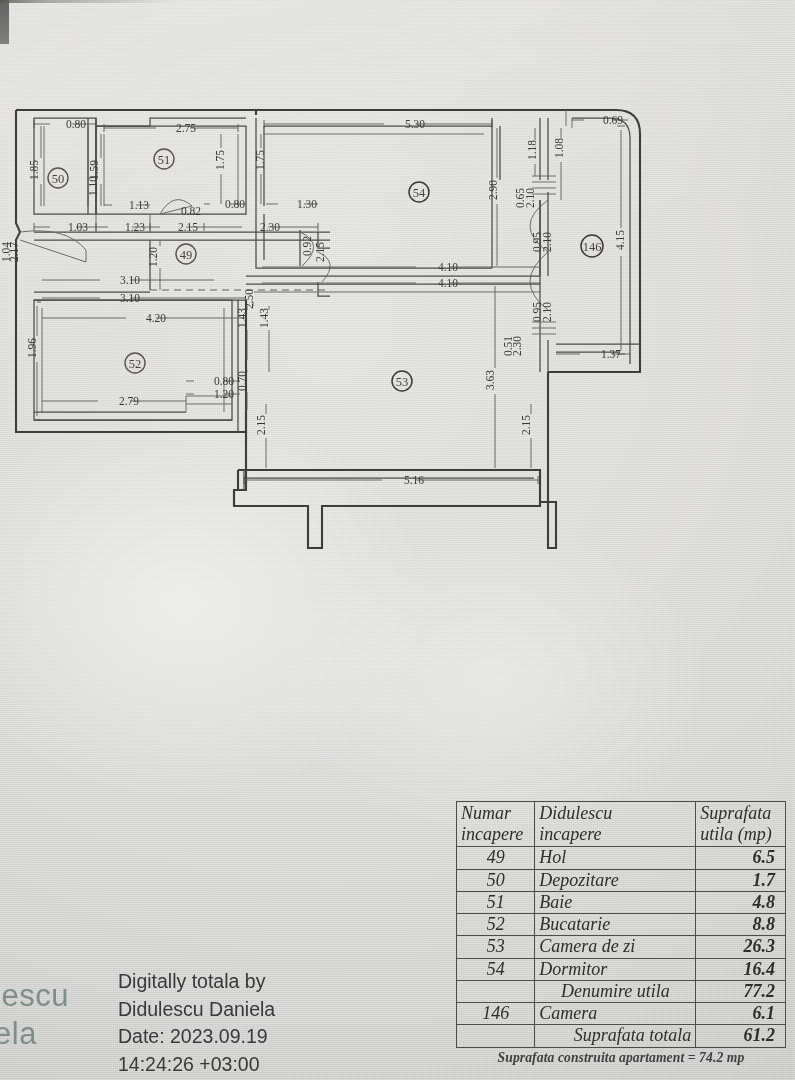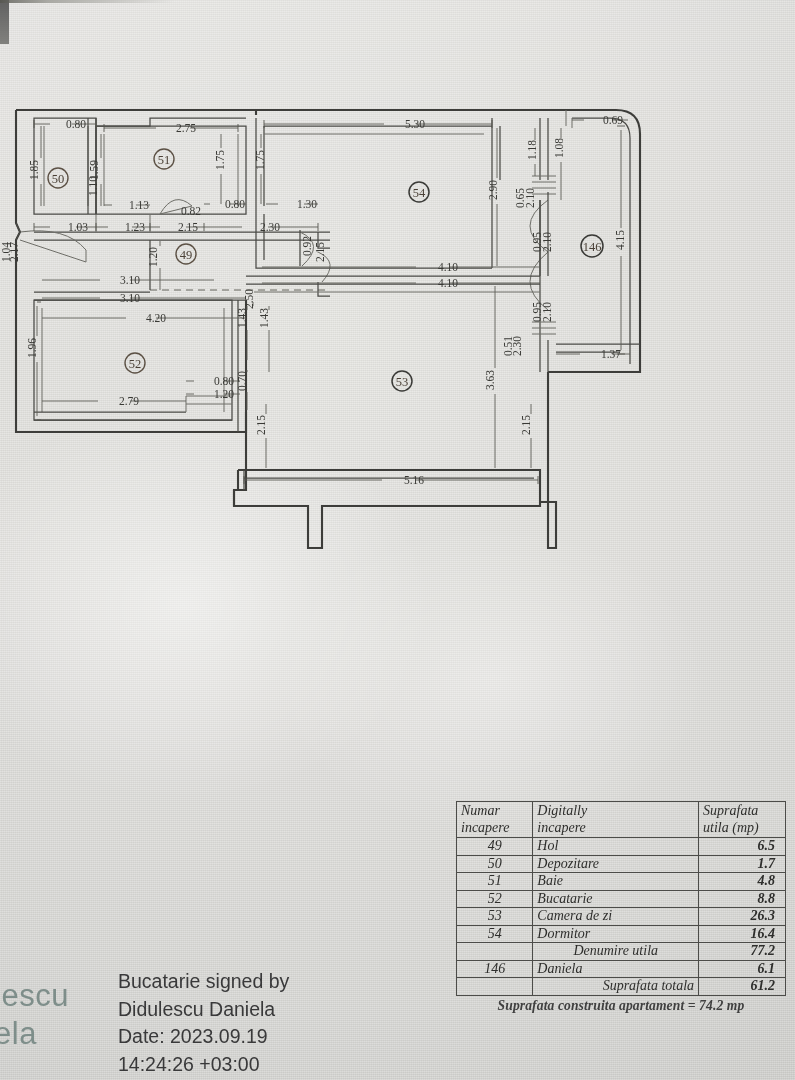--- a/index.html
+++ b/index.html
@@ -70,21 +70,21 @@
     position: absolute;
     left: 456px;
     top: 801px;
     width: 330px;
   }
   table.room-table {
     border-collapse: collapse;
     width: 330px;
     font-family: "Liberation Serif", serif;
     font-style: italic;
-    font-size: 14px;
+    font-size: 18px;
     color: #2e2e2c;
     background: transparent;
   }
   table.room-table th,
   table.room-table td {
     border: 1px solid #4c4c49;
     padding: 0px 4px;
     line-height: 1.18;
     vertical-align: middle;
   }
@@ -400,21 +400,21 @@
 
   <div id="table-wrap">
     <table class="room-table">
       <thead>
         <tr>
           <th class="c-num">
             <div>Numar</div>
             <div>incapere</div>
           </th>
           <th class="c-name">
-            <div>Digitally</div>
+            <div>Didulescu</div>
             <div>incapere</div>
           </th>
           <th class="c-area">
             <div>Suprafata</div>
             <div>utila (mp)</div>
           </th>
         </tr>
       </thead>
       <tbody id="table-body">
           <tr>
@@ -447,34 +447,34 @@
             <td class="c-name">Dormitor</td>
             <td class="c-area">16.4</td>
           </tr>
           <tr class="row-sum">
             <td class="c-num"></td>
             <td class="c-name c-span" style="text-align: center;">Denumire utila</td>
             <td class="c-area">77.2</td>
           </tr>
           <tr>
             <td class="c-num">146</td>
-            <td class="c-name">Daniela</td>
+            <td class="c-name">Camera</td>
             <td class="c-area">6.1</td>
           </tr>
           <tr class="row-sum">
             <td class="c-num"></td>
             <td class="c-name c-span" style="text-align: right;">Suprafata totala</td>
             <td class="c-area">61.2</td>
           </tr>
         </tbody>
     </table>
     <div class="caption">Suprafata construita apartament = 74.2 mp</div>
   </div>
 
   <div id="sig-left"><span>lescu</span>
 <span>ela</span></div>
 
-  <div id="sig-right"><span>Bucatarie signed by</span>
+  <div id="sig-right"><span>Digitally totala by</span>
 <span>Didulescu Daniela</span>
 <span>Date: 2023.09.19</span>
 <span>14:24:26 +03:00</span>
 </div>
 </div>
 
 </body></html>

